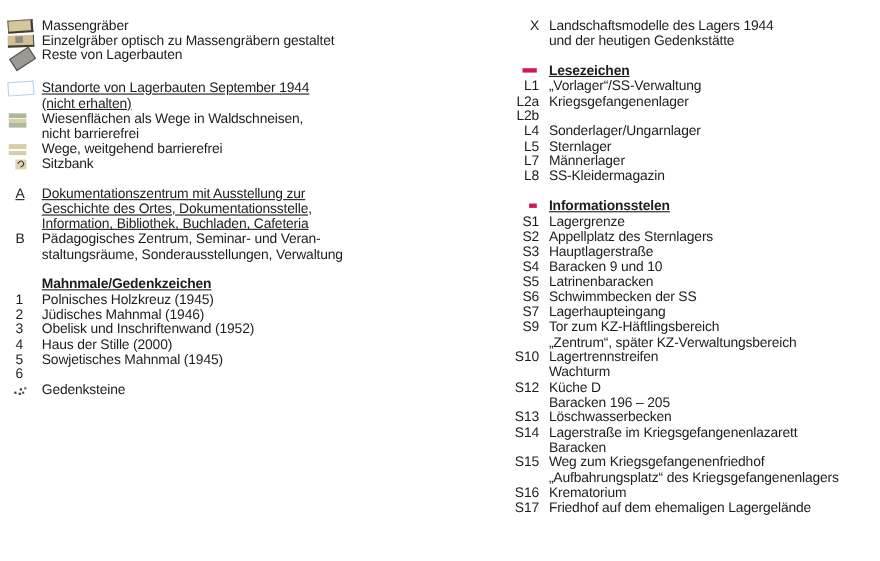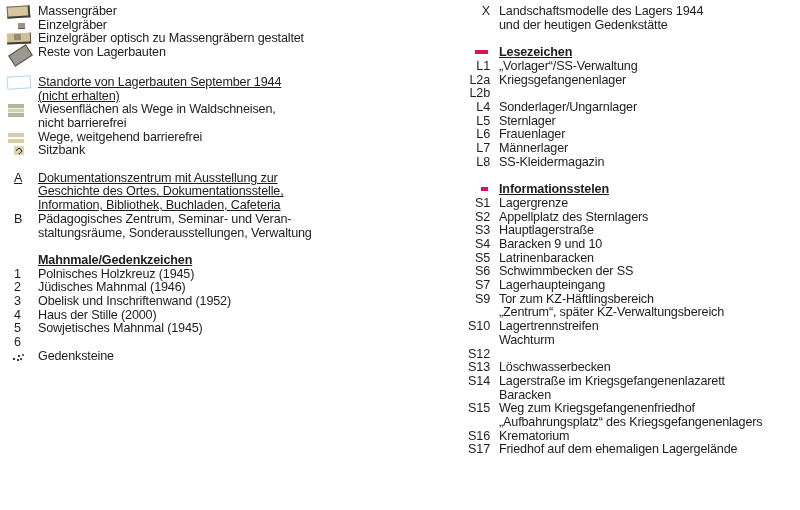--- a/index.html
+++ b/index.html
@@ -4,21 +4,21 @@
 <style>
   html,body{margin:0;padding:0;}
   body{
     width:800px;height:510px;background:#ffffff;
     font-family:"Liberation Sans",sans-serif;
     color:#1d1d1b;font-size:12.6px;line-height:13.7px;
     letter-spacing:-0.15px;
     -webkit-font-smoothing:antialiased;
   }
   .page{position:relative;width:800px;height:510px;overflow:hidden;background:#fff;}
-  .col{position:absolute;top:5px;}
+  .col{position:absolute;top:17px;}
   .col-left{left:6px;width:392px;}
   .col-right{left:438px;width:362px;}
   .row{display:flex;align-items:flex-start;min-height:13.7px;}
   .row.gap{margin-top:13.7px;text-decoration:underline;}
   .cell-label{flex:0 0 32px;box-sizing:border-box;}
   .col-left .cell-label.textlabel{padding-left:8px;}
   .col-right .cell-label{flex:0 0 52px;text-align:right;}
   .cell-text{white-space:pre-line;}
   .col-right .cell-text{padding-left:9px;}
   .cell-text.bold{font-weight:bold;}
@@ -79,24 +79,20 @@
 </head>
 <body>
 
 <div class="page">
   <div class="col col-left">
       <div class="row">
         <div class="cell-label"><span class="icon mass-grave-icon"></span></div>
         <div class="cell-text">Massengräber</div>
       </div>
       <div class="row">
-        <div class="cell-label"><span class="icon single-grave-icon"></span></div>
-        <div class="cell-text">Einzelgräber</div>
-      </div>
-      <div class="row">
         <div class="cell-label"><span class="icon single-graves-styled-icon"></span></div>
         <div class="cell-text">Einzelgräber optisch zu Massengräbern gestaltet</div>
       </div>
       <div class="row">
         <div class="cell-label"><span class="icon building-remains-icon"></span></div>
         <div class="cell-text">Reste von Lagerbauten</div>
       </div>
       <div class="row gap">
         <div class="cell-label"><span class="icon site-1944-icon"></span></div>
         <div class="cell-text">Standorte von Lagerbauten September 1944
@@ -182,24 +178,20 @@
       </div>
       <div class="row">
         <div class="cell-label textlabel">L4</div>
         <div class="cell-text">Sonderlager/Ungarnlager</div>
       </div>
       <div class="row">
         <div class="cell-label textlabel">L5</div>
         <div class="cell-text">Sternlager</div>
       </div>
       <div class="row">
-        <div class="cell-label textlabel">L6</div>
-        <div class="cell-text">Frauenlager</div>
-      </div>
-      <div class="row">
         <div class="cell-label textlabel">L7</div>
         <div class="cell-text">Männerlager</div>
       </div>
       <div class="row">
         <div class="cell-label textlabel">L8</div>
         <div class="cell-text">SS-Kleidermagazin</div>
       </div>
       <div class="row gap">
         <div class="cell-label"><span class="icon stele-dash-icon"></span></div>
         <div class="cell-text bold">Informationsstelen</div>
@@ -237,20 +229,22 @@
         <div class="cell-text">Tor zum KZ-Häftlingsbereich
 „Zentrum“, später KZ-Verwaltungsbereich</div>
       </div>
       <div class="row">
         <div class="cell-label textlabel">S10</div>
         <div class="cell-text">Lagertrennstreifen
 Wachturm</div>
       </div>
       <div class="row">
         <div class="cell-label textlabel">S12</div>
+        <div class="cell-text">Küche D
+Baracken 196 – 205</div>
       </div>
       <div class="row">
         <div class="cell-label textlabel">S13</div>
         <div class="cell-text">Löschwasserbecken</div>
       </div>
       <div class="row">
         <div class="cell-label textlabel">S14</div>
         <div class="cell-text">Lagerstraße im Kriegsgefangenenlazarett
 Baracken</div>
       </div>

